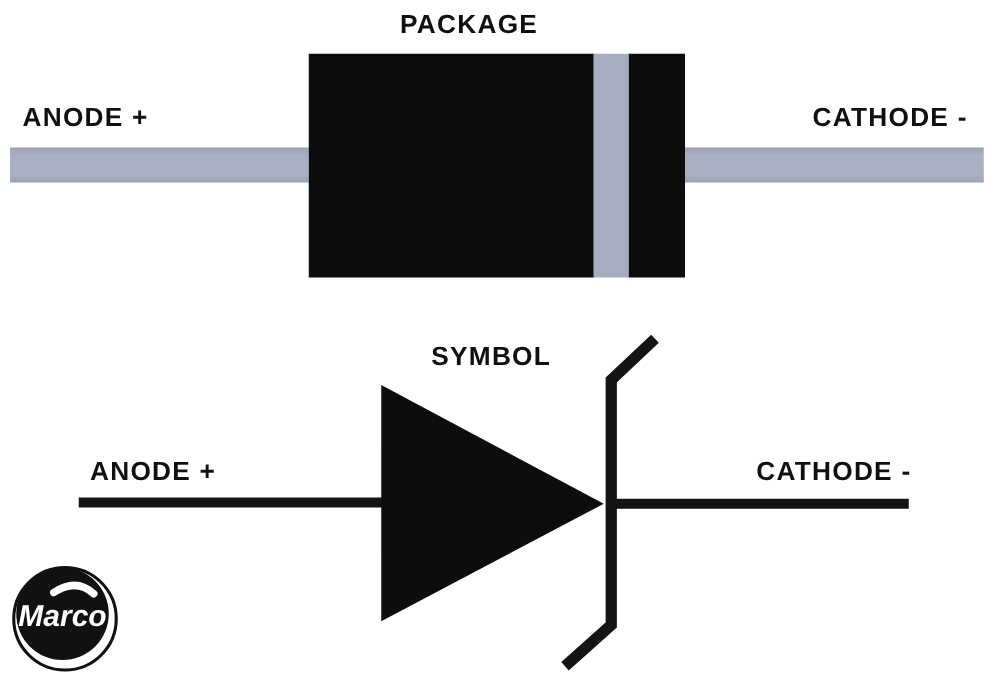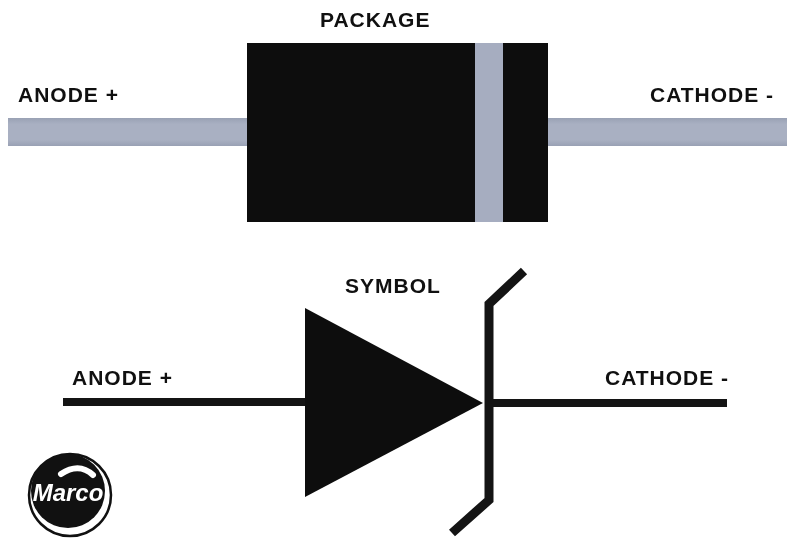--- a/index.html
+++ b/index.html
@@ -49,21 +49,21 @@
   }
   
   .symbol-layer {
     position: absolute;
     left: 0; top: 0;
     width: 800px; height: 538px;
   }
   
   .logo-wrap {
     position: absolute;
-    left: 23px; top: 448px;
+    left: 5px; top: 448px;
     width: 92px; height: 90px;
   }
   .logo-text {
     fill: #ffffff;
     font-family: "Liberation Sans", sans-serif;
     font-weight: bold;
     font-style: italic;
     font-size: 24px;
     letter-spacing: 0px;
   }

